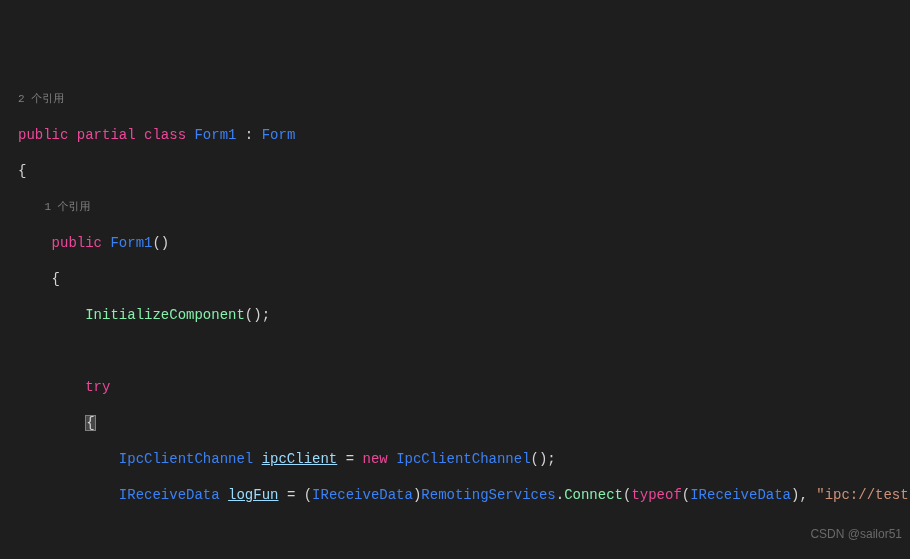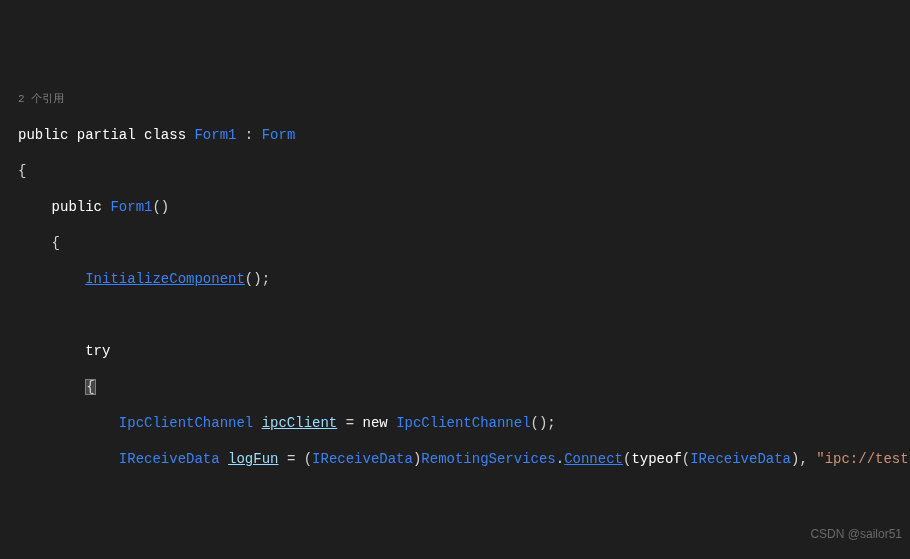--- a/index.html
+++ b/index.html
@@ -11,24 +11,24 @@
       white-space: pre;
       width: 910px;
       height: 559px;
       overflow: hidden;
       position: relative;
       line-height: 18px;
     }
     .editor { padding: 0; position: relative; }
     .line { padding-left: 18px; }
     .ref-count { color: #808080; font-size: 11px; }
-    .kw-blue { color: #ffffff; }
+    .kw-blue { color: #ec4899; }
     .kw-teal { color: #3b82f6; }
     .ident-cyan { color: #9cdcfe; text-decoration: underline; }
-    .method { color: #3b82f6; text-decoration: underline; }
+    .method { color: #86efac; }
     .string { color: #ce9178; }
     .white { color: #d4d4d4; }
     .highlight-bracket { background: #464646; border: 1px solid #808080; display: inline-block; line-height: 14px; }
     .watermark {
       position: absolute;
       bottom: 16px;
       right: 8px;
       color: #6a6a6a;
       font-size: 12px;
       font-family: Arial, sans-serif;
@@ -37,20 +37,21 @@
   </style>
 </head>
 <body>
 
 
 
 <div class="editor">
 <div class="line ref-count">2 个引用</div>
 <div class="line"><span class="kw-blue">public partial class</span> <span class="kw-teal">Form1</span><span class="white"> : </span><span class="kw-teal">Form</span></div>
 <div class="line white"><span>{</span></div>
+<div class="line ref-count">    <span>1 个引用</span></div>
 <div class="line">    <span class="kw-blue">public</span> <span class="kw-teal">Form1</span><span class="white">()</span></div>
 <div class="line white">    <span>{</span></div>
 <div class="line">        <span class="method">InitializeComponent</span><span class="white">();</span></div>
 <div class="line"> </div>
 <div class="line">        <span class="kw-blue">try</span></div>
 <div class="line">        <span class="highlight-bracket white">{</span></div>
 <div class="line">            <span class="kw-teal">IpcClientChannel</span> <span class="ident-cyan">ipcClient</span><span class="white"> = </span><span class="kw-blue">new</span> <span class="kw-teal">IpcClientChannel</span><span class="white">();</span></div>
 <div class="line">            <span class="kw-teal">IReceiveData</span> <span class="ident-cyan">logFun</span><span class="white"> = (</span><span class="kw-teal">IReceiveData</span><span class="white">)</span><span class="kw-teal">RemotingServices</span><span class="white">.</span><span class="method">Connect</span><span class="white">(</span><span class="kw-blue">typeof</span><span class="white">(</span><span class="kw-teal">IReceiveData</span><span class="white">), </span><span class="string">"ipc://testIpc/Re</span></div>
 <div class="line">            </div>
 

